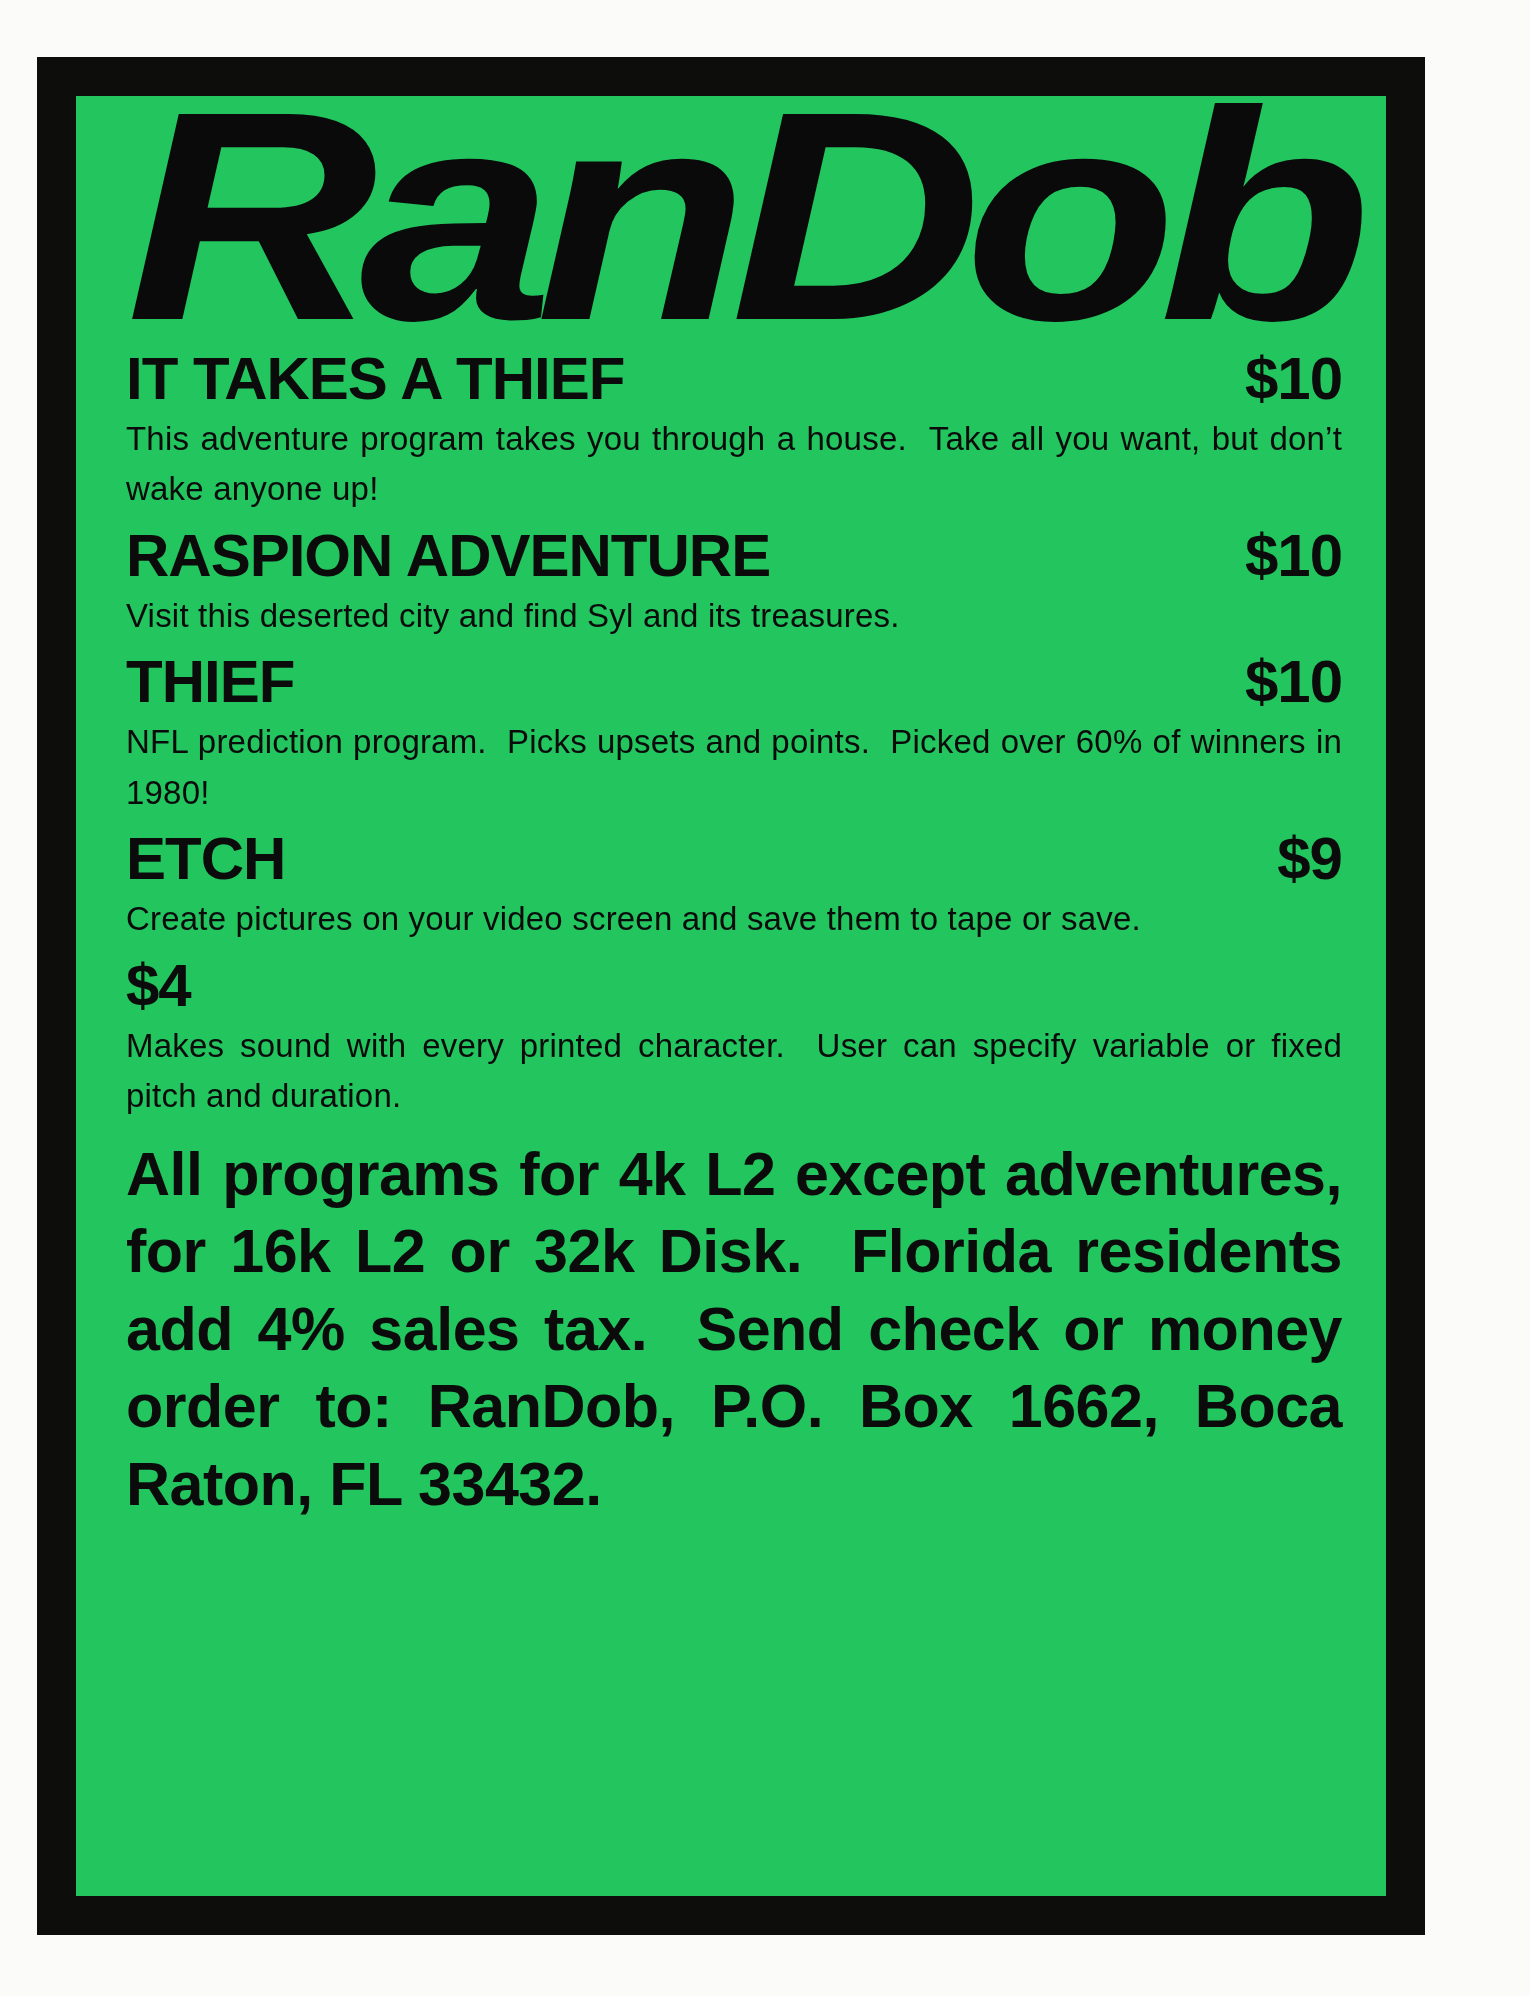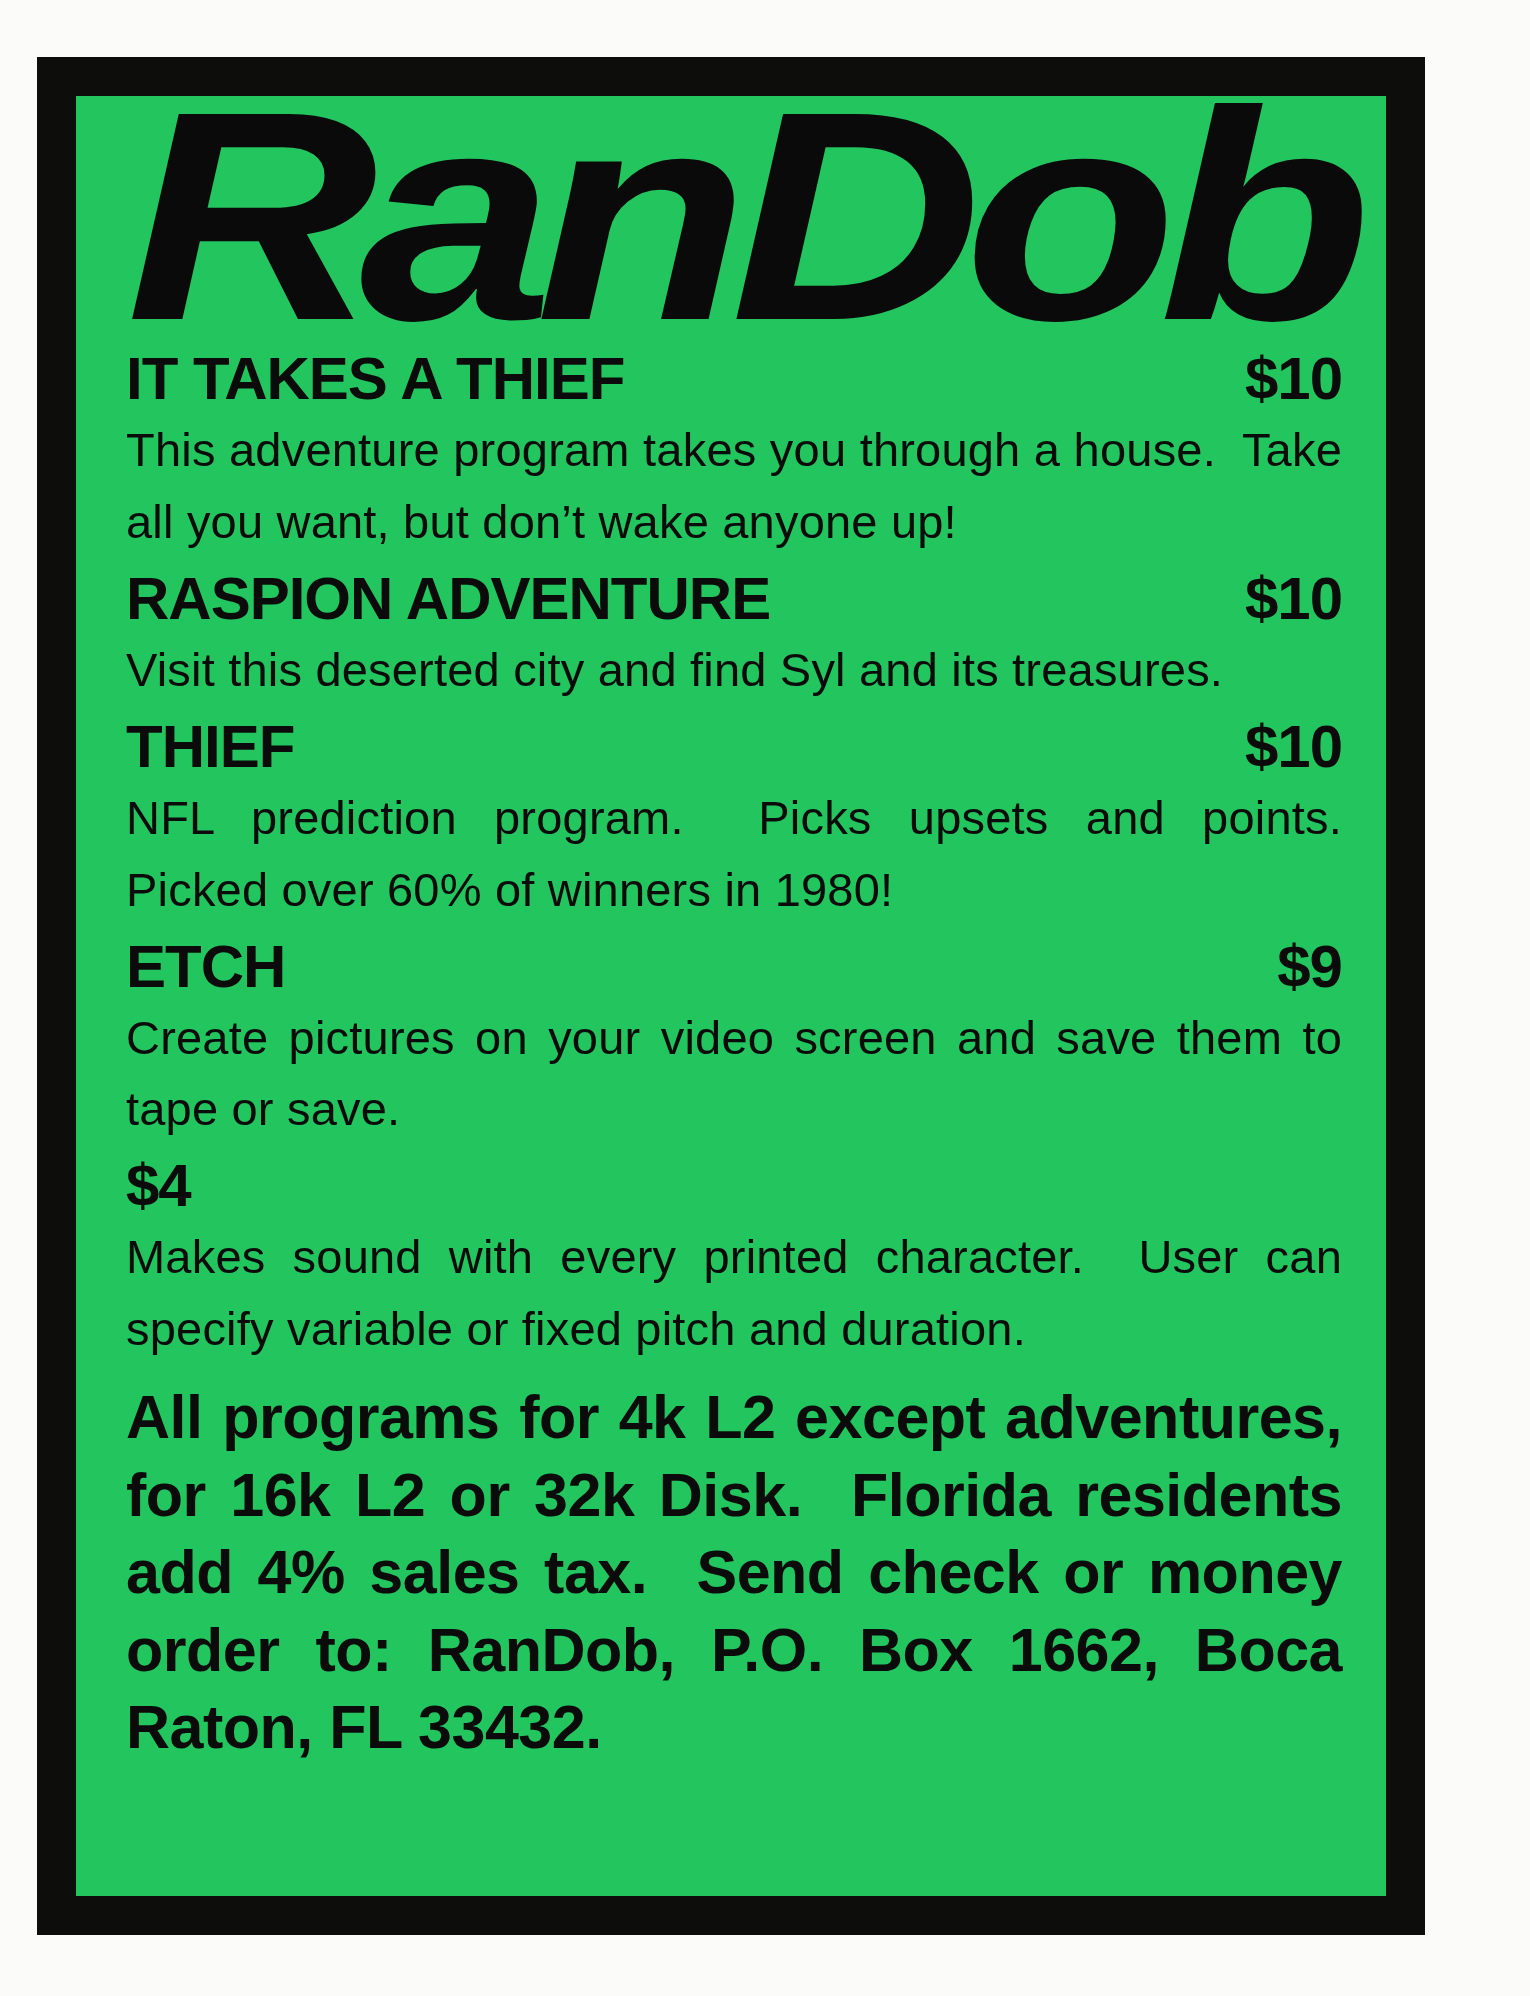--- a/index.html
+++ b/index.html
@@ -57,21 +57,21 @@
     font-weight: bold;
     letter-spacing: -1px;
   }
   .price {
     font-size: 60px;
     font-weight: bold;
     letter-spacing: -1px;
   }
   .desc {
     margin: 1px 0 0 0;
-    font-size: 47px;
+    font-size: 33px;
     line-height: 1.53;
     text-align: justify;
     white-space: pre-wrap;
     letter-spacing: 0.2px;
   }
   .footer-text {
     margin: 14px 0 6px 0;
     font-size: 61px;
     line-height: 1.27;
     font-weight: bold;

